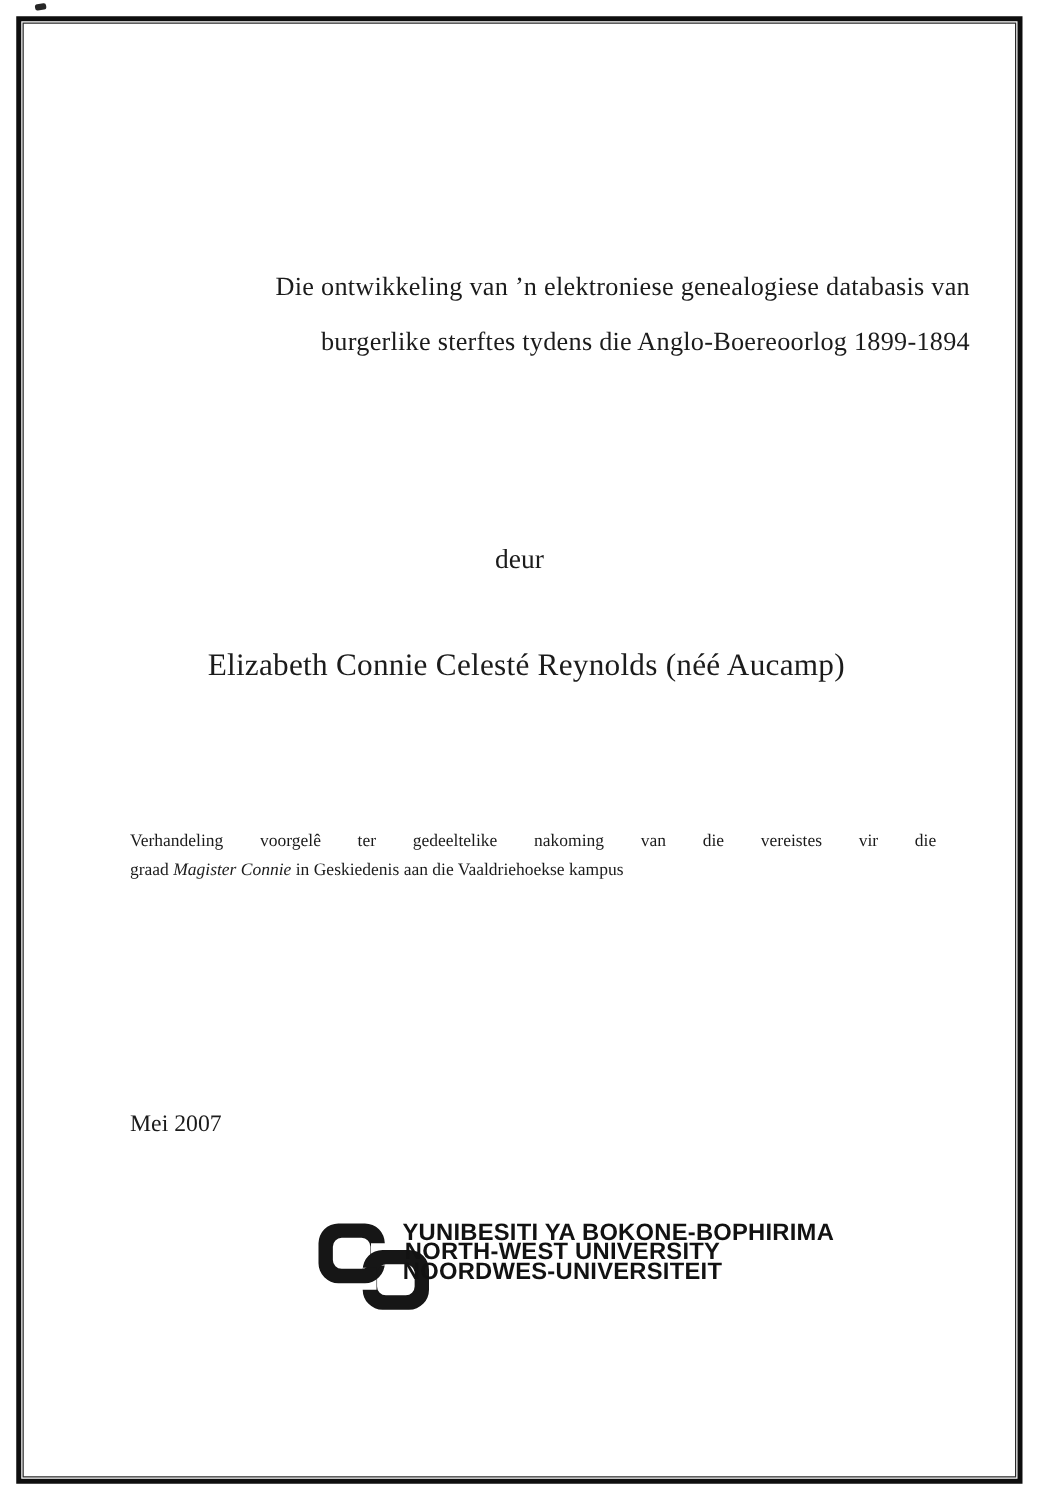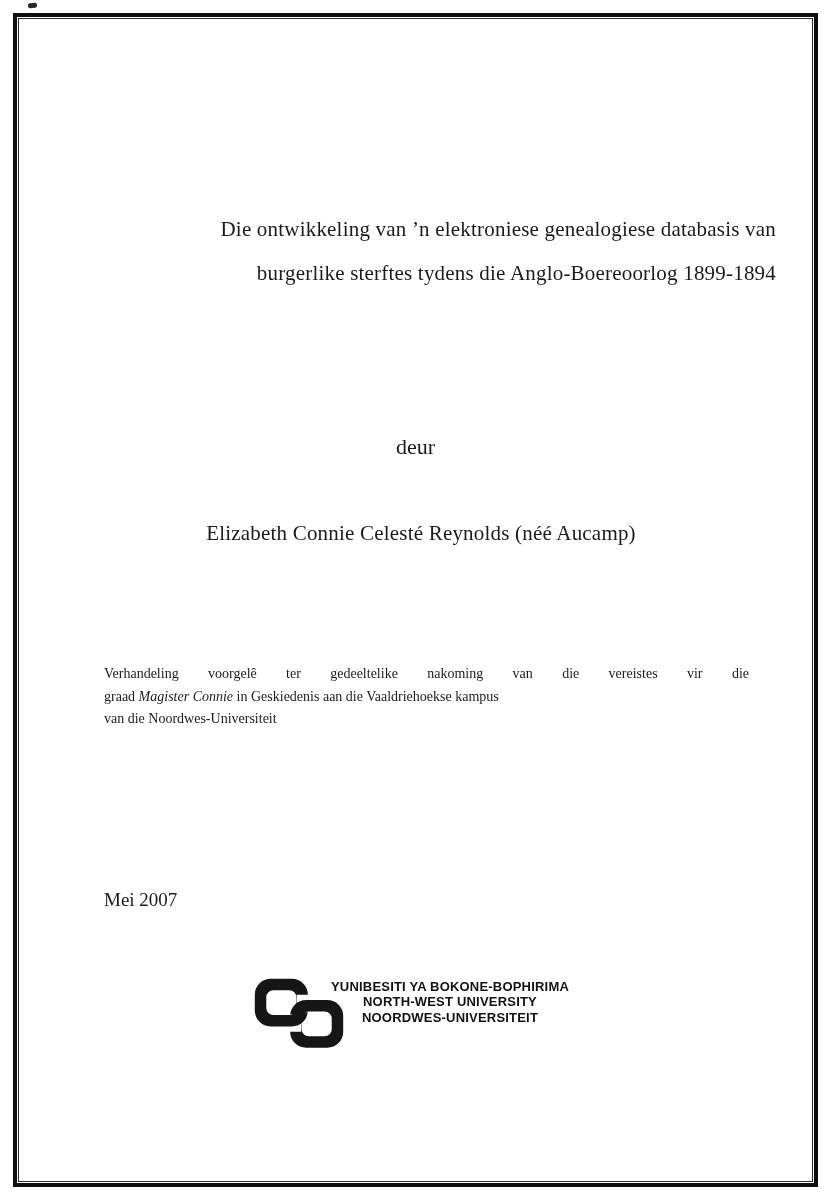--- a/index.html
+++ b/index.html
@@ -27,39 +27,39 @@
     position:absolute;left:55px;right:55px;top:207px;
     text-align:right;font-size:21px;letter-spacing:0.2px;
   }
   .title .tline{line-height:44px;}
   .byline{
     position:absolute;left:0;right:0;top:433px;
     text-align:center;font-size:22px;line-height:28px;
   }
   .author{
     position:absolute;left:0;right:0;top:518px;
-    text-align:center;font-size:21px;line-height:30px;letter-spacing:0.2px;margin-left:11px;
+    text-align:center;font-size:25px;line-height:30px;letter-spacing:0.2px;margin-left:11px;
   }
   .statement{
     position:absolute;left:104px;top:663px;width:645px;
     font-size:14px;line-height:22.6px;
   }
   .statement .just{text-align:justify;text-align-last:justify;}
   .supervisor{
     position:absolute;left:104px;top:888px;
     font-size:19px;line-height:24.5px;
   }
   .logo-mark{
     position:absolute;left:253px;top:977px;width:92px;height:72.5px;
   }
   .logo-text{
     position:absolute;left:322px;top:979px;width:256px;
     text-align:center;
     font-family:"Liberation Sans", sans-serif;
-    font-weight:bold;font-size:13px;line-height:15.4px;
+    font-weight:bold;font-size:19px;line-height:15.4px;
     letter-spacing:0.2px;color:#121212;
     white-space:nowrap;
   }
 </style>
 </head>
 <body>
 
 <div>
 
   <div class="frame">
@@ -73,21 +73,20 @@
     <div class="tline">burgerlike sterftes tydens die Anglo-Boereoorlog 1899-1894</div>
   </div>
 
   <div class="byline">deur</div>
 
   <div class="author">Elizabeth Connie Celesté Reynolds (néé Aucamp)</div>
 
   <div class="statement">
     <div class="just">Verhandeling voorgelê ter gedeeltelike nakoming van die vereistes vir die</div>
     <div><span>graad </span><i>Magister Connie</i><span> in Geskiedenis aan die Vaaldriehoekse kampus</span></div>
-    <div>van die Noordwes-Universiteit</div>
   </div>
 
   <div class="supervisor">
     <div>Mei 2007</div>
   </div>
 
   <svg class="logo-mark" viewBox="0 0 104 82" xmlns="http://www.w3.org/2000/svg">
     <path fill="#161616" fill-rule="evenodd" d="M20,2 H44 A18,18 0 0 1 62,20 V38 A18,18 0 0 1 44,56 H20 A18,18 0 0 1 2,38 V20 A18,18 0 0 1 20,2 Z
          M23,15 H41 A8,8 0 0 1 49,23 V35 A8,8 0 0 1 41,43 H23 A8,8 0 0 1 15,35 V23 A8,8 0 0 1 23,15 Z
          M49.5,20 H62 V40 H49.5 Z"></path>

